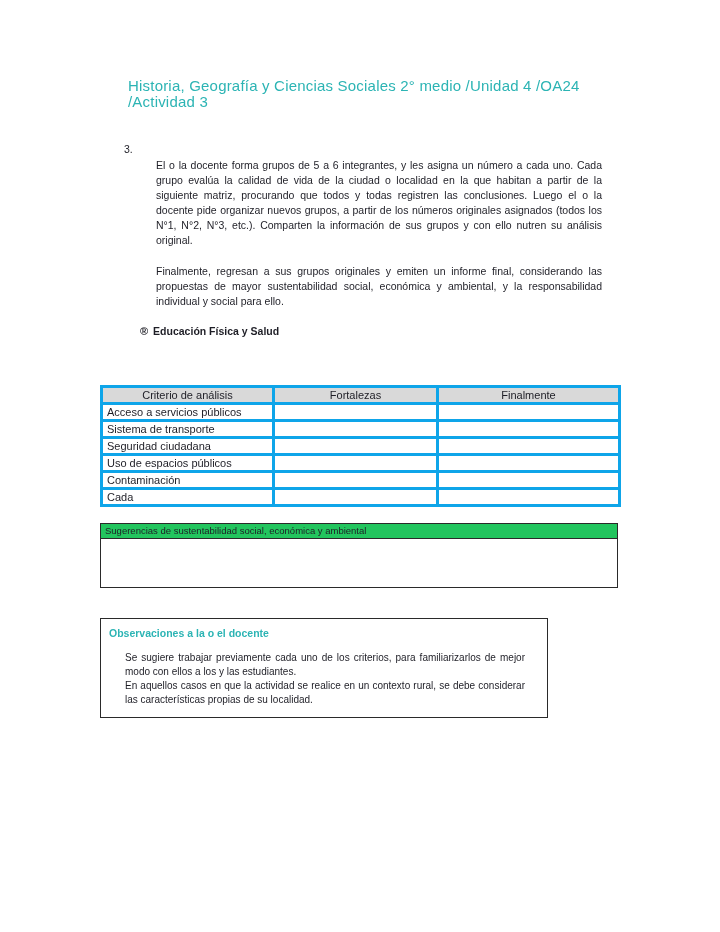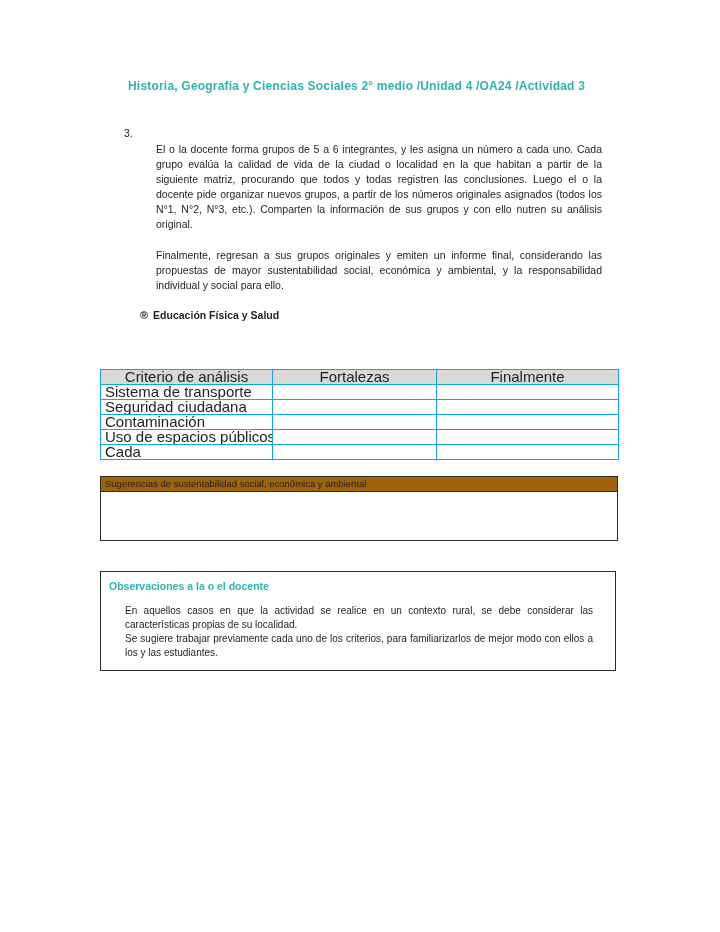--- a/index.html
+++ b/index.html
@@ -16,22 +16,22 @@
     overflow: hidden;
   }
   .page {
     position: absolute;
     top: 0;
     left: 100px;
     width: 518px;
   }
   .doc-title {
     margin: 78px 0 0 0;
-    font-size: 12px;
-    font-weight: bold;
+    font-size: 15px;
+    font-weight: normal;
     color: #2cb4b4;
     letter-spacing: 0.2px;
     line-height: 16px;
     padding-left: 28px;
   }
   .activity {
     margin-top: 32px;
     display: flex;
   }
   .activity-number {
@@ -63,22 +63,22 @@
     font-weight: bold;
   }
   table.matrix {
     margin-top: 48px;
     width: 518px;
     border-collapse: collapse;
     table-layout: fixed;
   }
   table.matrix th,
   table.matrix td {
-    border: 1px solid #0ea5e9;
-    font-size: 15px;
+    border: 3px solid #0ea5e9;
+    font-size: 11px;
     line-height: 12px;
     padding: 1px 4px;
     height: 12px;
     overflow: hidden;
     white-space: nowrap;
   }
   table.matrix th {
     background: #d9d9d9;
     font-weight: normal;
     text-align: center;
@@ -88,33 +88,33 @@
   }
   col.c1 { width: 172px; }
   col.c2 { width: 164px; }
   col.c3 { width: 182px; }
   .sugg-box {
     margin-top: 16px;
     width: 516px;
     border: 1px solid #2a2a2a;
   }
   .sugg-header {
-    background: #a16207;
+    background: #22c55e;
     border-bottom: 1px solid #2a2a2a;
     font-size: 9.5px;
     line-height: 12px;
     padding: 1px 4px;
   }
   .sugg-body {
     height: 48px;
     background: #ffffff;
   }
   .obs-box {
     margin-top: 30px;
-    width: 516px;
+    width: 448px;
     border: 1px solid #2a2a2a;
     padding: 8px 0 10px 0;
     box-sizing: border-box;
   }
   .obs-title {
     margin: 0 0 0 8px;
     font-size: 10.5px;
     font-weight: bold;
     color: #2cb4b4;
   }
@@ -155,53 +155,58 @@
       </colgroup>
     <thead>
       <tr>
         <th>Criterio de análisis</th>
         <th>Fortalezas</th>
         <th>Finalmente</th>
       </tr>
     </thead>
     <tbody>
       <tr>
+        <td class="criterion">Acceso a servicios públicos</td>
+        <td></td>
+        <td></td>
+      </tr>
+      <tr>
         <td class="criterion">Sistema de transporte</td>
         <td></td>
         <td></td>
       </tr>
       <tr>
         <td class="criterion">Seguridad ciudadana</td>
         <td></td>
         <td></td>
       </tr>
       <tr>
+        <td class="criterion">Uso de espacios públicos</td>
+        <td></td>
+        <td></td>
+      </tr>
+      <tr>
         <td class="criterion">Contaminación</td>
-        <td></td>
-        <td></td>
-      </tr>
-      <tr>
-        <td class="criterion">Uso de espacios públicos</td>
         <td></td>
         <td></td>
       </tr>
       <tr>
         <td class="criterion">Cada</td>
         <td></td>
         <td></td>
       </tr>
     </tbody>
   </table>
 
   <div class="sugg-box">
     <div class="sugg-header">Sugerencias de sustentabilidad social, económica y ambiental</div>
     <div class="sugg-body"></div>
   </div>
 
   <div class="obs-box">
     <div class="obs-title">Observaciones a la o el docente</div>
     <div class="obs-text">
+      <p>Se sugiere trabajar previamente cada uno de los criterios, para familiarizarlos de mejor modo con ellos a los y las estudiantes.</p>
       <p>En aquellos casos en que la actividad se realice en un contexto rural, se debe considerar las características propias de su localidad.</p>
-      <p>Se sugiere trabajar previamente cada uno de los criterios, para familiarizarlos de mejor modo con ellos a los y las estudiantes.</p>
     </div>
   </div>
 
 </div>
 
 </body></html>

